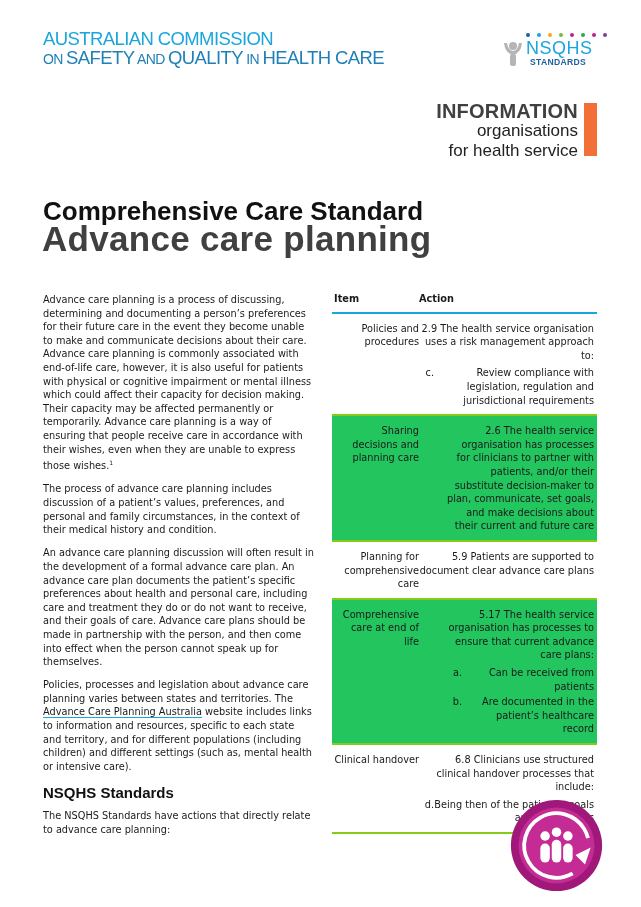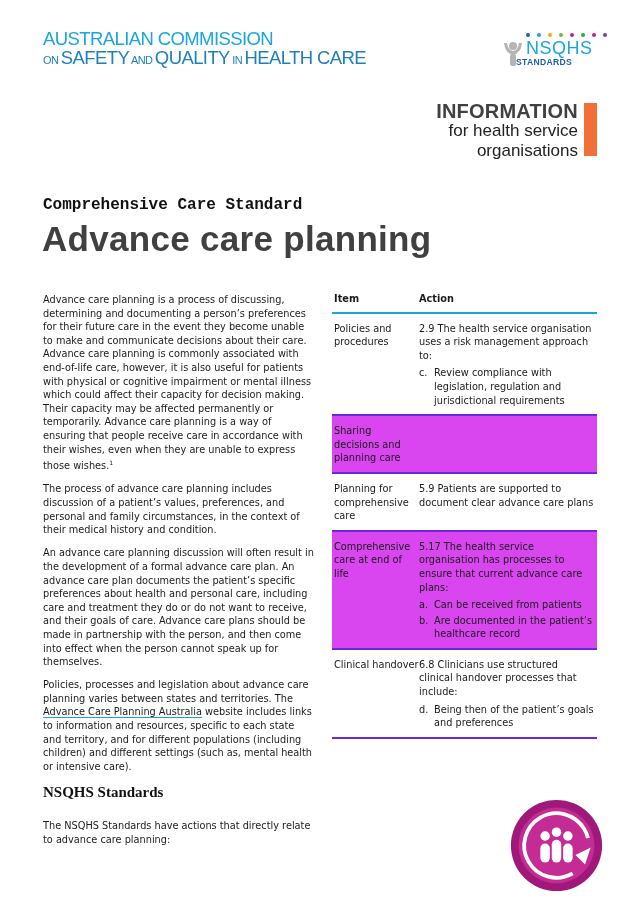--- a/index.html
+++ b/index.html
@@ -2,46 +2,46 @@
 <html><head>
 <meta charset="utf-8">
 <style>
   * { box-sizing: border-box; margin: 0; padding: 0; }
   html, body { width: 641px; height: 907px; background: #ffffff; overflow: hidden; }
   body { position: relative; font-family: "DejaVu Sans", sans-serif; color: #1a1a1a; }
 
   .logo-acsqhc { position: absolute; left: 43px; top: 29px; font-family: "Liberation Sans", sans-serif; font-weight: normal; line-height: 19px; letter-spacing: -0.6px; }
   .logo-acsqhc .l1 { color: #1aa6dc; font-size: 18.5px; }
   .logo-acsqhc .l2 { color: #1f80b8; font-size: 18.5px; }
-  .logo-acsqhc .l2 .sm { font-size: 11px; }
+  .logo-acsqhc .l2 .sm { font-size: 14px; }
 
   .logo-nsqhs { position: absolute; left: 502px; top: 33px; width: 105px; height: 34px; }
   .logo-nsqhs .dots { position: absolute; left: 24px; top: 0; display: flex; gap: 7px; }
   .logo-nsqhs .dots span { width: 4px; height: 4px; border-radius: 50%; display: block; }
   .logo-nsqhs .figure { position: absolute; left: 0; top: 6px; }
   .logo-nsqhs .nsqhs { position: absolute; left: 24px; top: 5px; font-family: "Liberation Sans", sans-serif; font-size: 18px; color: #1aa6dc; letter-spacing: 0.5px; text-align: right; }
-  .logo-nsqhs .std { position: absolute; left: 14px; top: 24px; font-family: "Liberation Sans", sans-serif; font-weight: bold; font-size: 8.6px; color: #1f5f9a; letter-spacing: 0.3px; }
+  .logo-nsqhs .std { position: absolute; left: 28px; top: 24px; font-family: "Liberation Sans", sans-serif; font-weight: bold; font-size: 8.6px; color: #1f5f9a; letter-spacing: 0.3px; }
 
   .info-block { position: absolute; right: 63px; top: 101px; text-align: right; font-family: "Liberation Sans", sans-serif; }
   .info-block .t1 { font-weight: bold; font-size: 20px; line-height: 20px; color: #404040; letter-spacing: 0.2px; }
   .info-block .t2 { font-size: 17px; line-height: 20px; color: #222; }
   .info-bar { position: absolute; left: 584px; top: 103px; width: 13px; height: 53px; background: #f27037; }
 
-  .subtitle { position: absolute; left: 43px; top: 196px; font-family: Liberation Mono, monospace; font-weight: bold; font-size: 16px; color: #111; }
+  .subtitle { position: absolute; left: 43px; top: 196px; font-family: Liberation Sans, sans-serif; font-weight: bold; font-size: 26px; color: #111; }
   .title { position: absolute; left: 42px; top: 219px; font-family: "Liberation Sans", sans-serif; font-weight: bold; font-size: 35px; color: #404040; letter-spacing: 0.3px; }
 
   .left-col { position: absolute; left: 43px; top: 293px; width: 272px; font-size: 9.75px; line-height: 13.6px; color: #1a1a1a; }
   .left-col p { margin-bottom: 9.5px; }
   .left-col a { color: #1a1a1a; text-decoration: none; border-bottom: 1px solid #1aa6dc; }
-  .left-col h2 { font-family: Liberation Serif, serif; font-weight: bold; font-size: 15px; color: #111; margin-top: 13px; margin-bottom: 19px; }
+  .left-col h2 { font-family: Liberation Sans, sans-serif; font-weight: bold; font-size: 15px; color: #111; margin-top: 13px; margin-bottom: 9px; }
 
   .table { position: absolute; left: 332px; top: 290px; width: 265px; font-size: 9.75px; line-height: 13.6px; color: #1a1a1a; }
   .table .head { display: flex; font-weight: bold; padding: 2px 0 6px 2px; border-bottom: 2px solid #1aa6dc; }
-  .table .row { display: flex; padding: 8px 0 7px 2px; border-bottom: 2px solid #6d28d9; }
-  .table .row.alt { background: #d946ef; }
+  .table .row { display: flex; padding: 8px 0 7px 2px; border-bottom: 2px solid #84cc16; text-align: right; }
+  .table .row.alt { background: #22c55e; gap: 28px; }
   .table .c1 { width: 85px; flex: none; }
   .table .c2 { flex: 1; padding-right: 3px; }
   .table .sub { display: flex; margin-top: 4px; }
   .table .sub .m { width: 15px; flex: none; }
 
   .badge { position: absolute; left: 509px; top: 798px; width: 95px; height: 95px; }
 </style>
 </head>
 <body>
 
@@ -65,22 +65,22 @@
     <circle cx="11" cy="7" r="4" fill="#b5b5b5"></circle>
     <path d="M2 4 Q3 14 11 16 Q19 14 20 4 L17 4 Q16 11 11 12 Q6 11 5 4 Z" fill="#b5b5b5"></path>
     <rect x="8" y="15" width="6" height="12" rx="2" fill="#b5b5b5"></rect>
   </svg>
   <div class="nsqhs">NSQHS</div>
   <div class="std">STANDARDS</div>
 </div>
 
 <div class="info-block">
   <div class="t1">INFORMATION</div>
+  <div class="t2">organisations</div>
   <div class="t2">for health service</div>
-  <div class="t2">organisations</div>
 </div>
 <div class="info-bar"></div>
 
 <div class="subtitle">Comprehensive Care Standard</div>
 <div class="title">Advance care planning</div>
 
 <div class="left-col">
   <p><span>Advance care planning is a process of discussing, determining and documenting a person’s preferences for their future care in the event they become unable to make and communicate decisions about their care. Advance care planning is commonly associated with end-of-life care, however, it is also useful for patients with physical or cognitive impairment or mental illness which could affect their capacity for decision making. Their capacity may be affected permanently or temporarily. Advance care planning is a way of ensuring that people receive care in accordance with their wishes, even when they are unable to express those wishes.</span><sup style="font-size:6px">1</sup></p>
   <p>The process of advance care planning includes discussion of a patient’s values, preferences, and personal and family circumstances, in the context of their medical history and condition.</p>
   <p>An advance care planning discussion will often result in the development of a formal advance care plan. An advance care plan documents the patient’s specific preferences about health and personal care, including care and treatment they do or do not want to receive, and their goals of care. Advance care plans should be made in partnership with the person, and then come into effect when the person cannot speak up for themselves.</p>
@@ -101,20 +101,21 @@
       <div>2.9 The health service organisation uses a risk management approach to:</div>
       <div class="sub">
           <span class="m">c.</span>
           <span>Review compliance with legislation, regulation and jurisdictional requirements</span>
         </div>
     </div>
   </div>
 
   <div class="row alt">
     <div class="c1">Sharing decisions and planning care</div>
+    <div class="c2">2.6 The health service organisation has processes for clinicians to partner with patients, and/or their substitute decision-maker to plan, communicate, set goals, and make decisions about their current and future care</div>
   </div>
 
   <div class="row">
     <div class="c1">Planning for comprehensive care</div>
     <div class="c2">5.9 Patients are supported to document clear advance care plans</div>
   </div>
 
   <div class="row alt">
     <div class="c1">Comprehensive care at end of life</div>
     <div class="c2">

